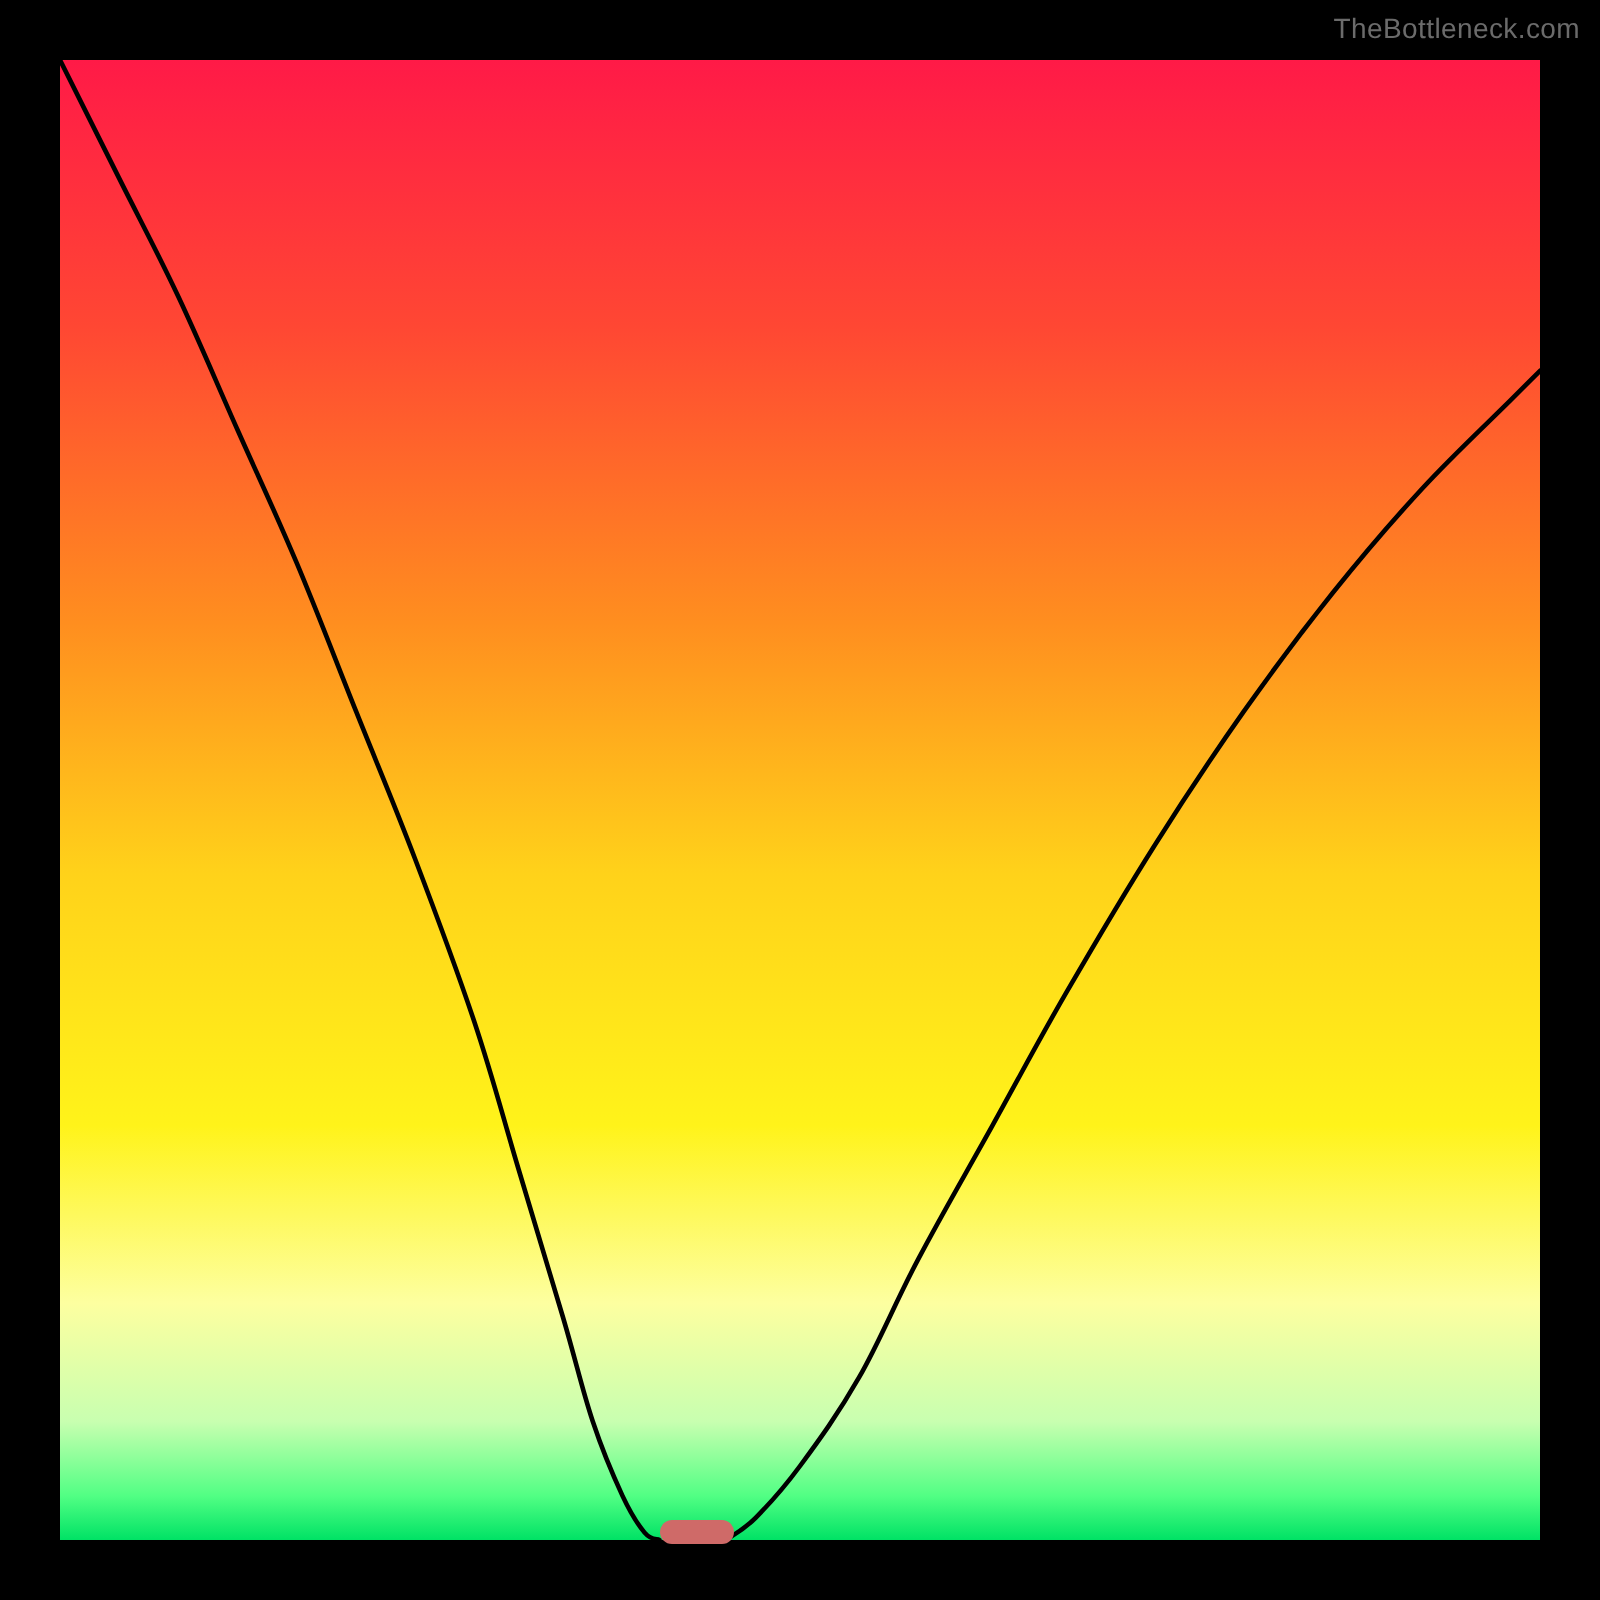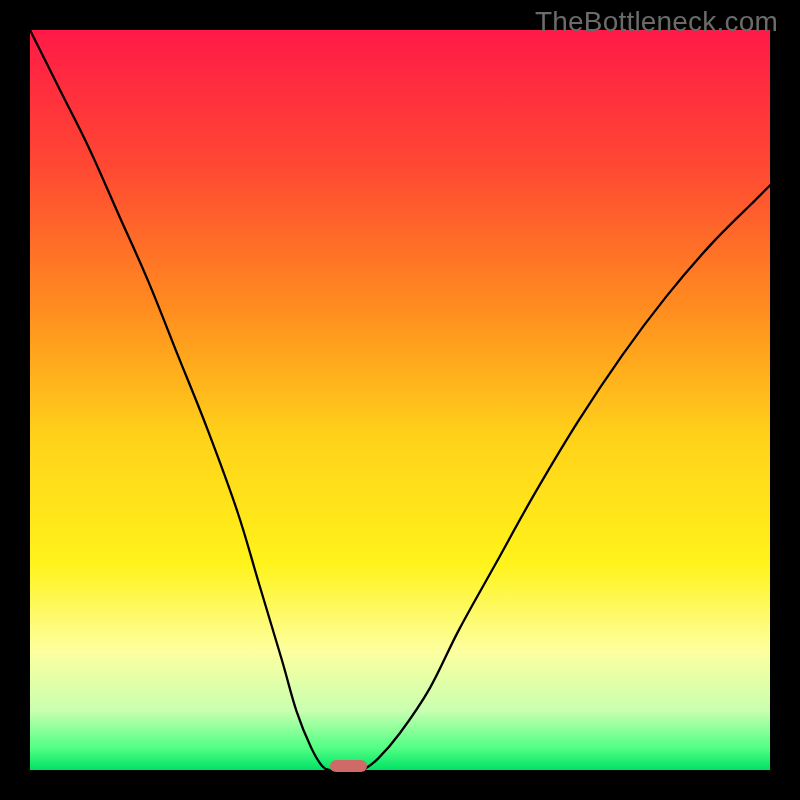--- a/index.html
+++ b/index.html
@@ -35,23 +35,23 @@
     height: 740px;
     overflow: visible;
   }
   .marker {
     position: absolute;
     border-radius: 6px;
   }
   .watermark {
     position: absolute;
     top: 6px;
-    right: 22px;
+    right: 10px;
     color: #6b6b6b;
-    font-size: 28px;
+    font-size: 14px;
     letter-spacing: 0.2px;
     font-weight: 400;
   }
 </style>
 </head>
 <body>
 
 <div class="frame">
 
   <div class="plot-area" id="plotArea" style="background: linear-gradient(rgb(255, 26, 71) 0%, rgb(255, 71, 51) 18%, rgb(255, 142, 31) 38%, rgb(255, 210, 26) 55%, rgb(255, 243, 26) 72%, rgb(253, 255, 160) 84%, rgb(200, 255, 176) 92%, rgb(82, 255, 132) 97%, rgb(0, 226, 101) 100%);"></div>

